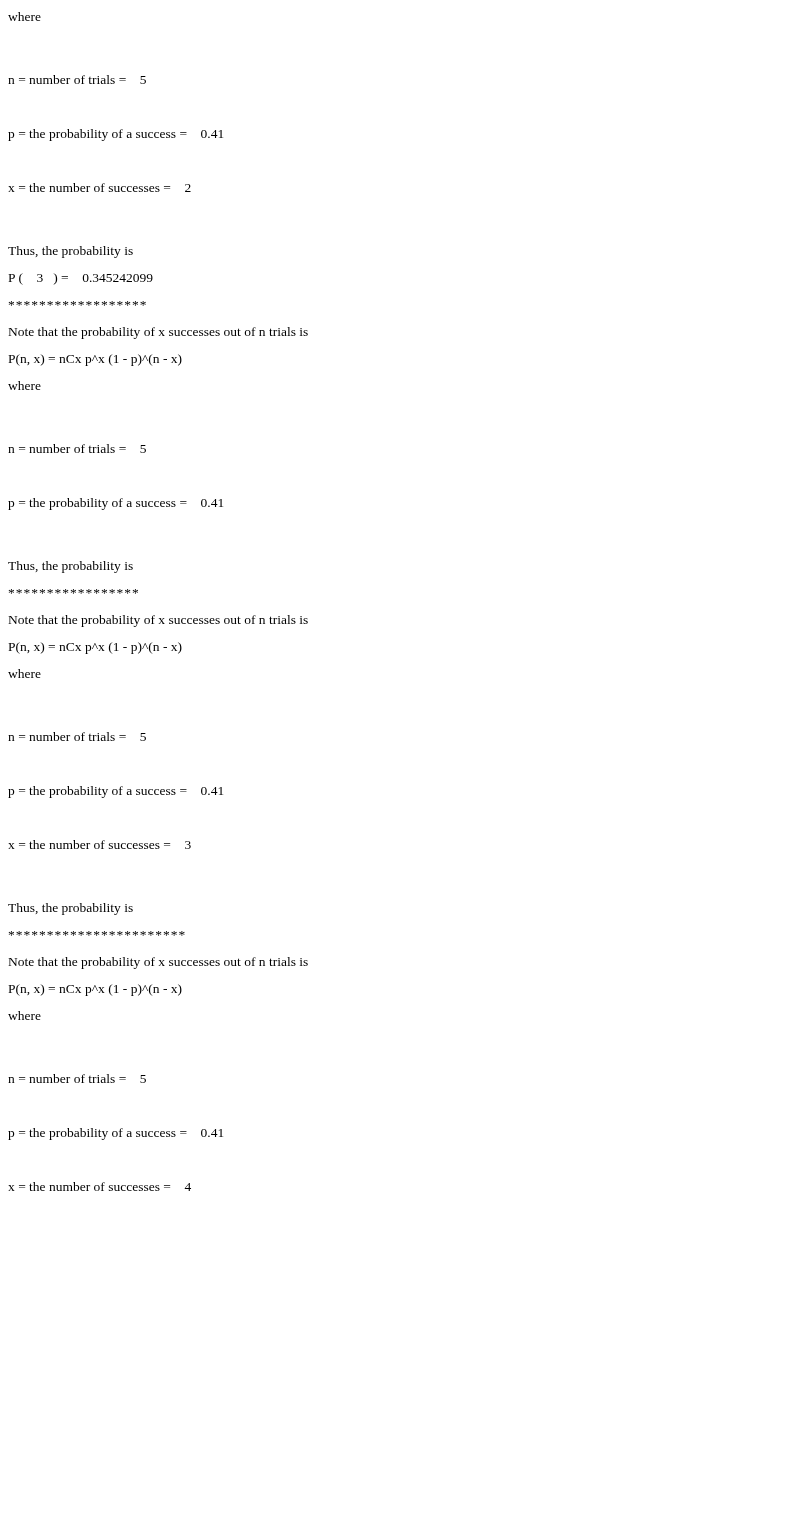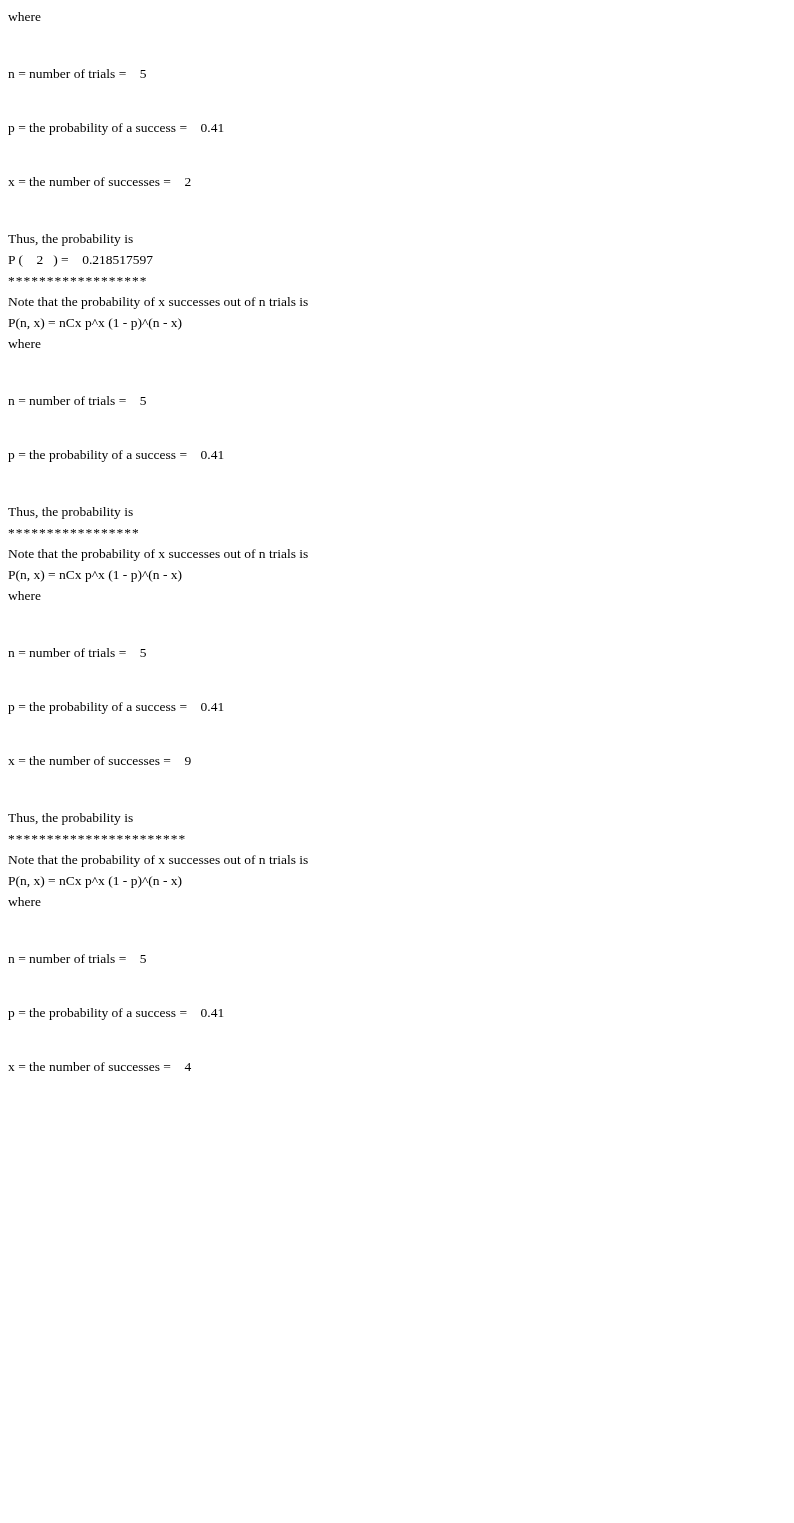--- a/index.html
+++ b/index.html
@@ -5,59 +5,59 @@
   html,body{margin:0;padding:0;background:#ffffff;}
   .page{
     position:relative;
     width:794px;height:1523px;
     background:#ffffff;
     color:#000;
     font-family:"Liberation Serif", serif;
     overflow:hidden;
   }
   .doc{padding:8px 8px 0 8px;font-size:13.5px;}
-  .para{margin:3px 0;line-height:18px;white-space:pre-wrap;}
+  .para{margin:9px 0;line-height:18px;white-space:pre-wrap;}
   .doc .para:first-child{margin-top:0;}
   .group .line{line-height:18px;white-space:pre-wrap;}
   .stars{letter-spacing:1px;}
 </style>
 </head>
 <body>
 
 <div class="page">
 
   <div class="doc">
 
     <div class="para">where</div>
     <div class="para group">
       <div class="line">n = number of trials =    5</div>
       <div class="line">p = the probability of a success =    0.41</div>
       <div class="line">x = the number of successes =    2</div>
     </div>
     <div class="para">Thus, the probability is</div>
-    <div class="para">P (    2   ) =    0.218517597</div>
+    <div class="para">P (    3   ) =    0.345242099</div>
     <div class="para stars">******************</div>
 
     <div class="para">Note that the probability of x successes out of n trials is</div>
     <div class="para">P(n, x) = nCx p^x (1 - p)^(n - x)</div>
     <div class="para">where</div>
     <div class="para group">
       <div class="line">n = number of trials =    5</div>
       <div class="line">p = the probability of a success =    0.41</div>
     </div>
     <div class="para">Thus, the probability is</div>
     <div class="para stars">*****************</div>
 
     <div class="para">Note that the probability of x successes out of n trials is</div>
     <div class="para">P(n, x) = nCx p^x (1 - p)^(n - x)</div>
     <div class="para">where</div>
     <div class="para group">
       <div class="line">n = number of trials =    5</div>
       <div class="line">p = the probability of a success =    0.41</div>
-      <div class="line">x = the number of successes =    9</div>
+      <div class="line">x = the number of successes =    3</div>
     </div>
     <div class="para">Thus, the probability is</div>
     <div class="para stars">***********************</div>
 
     <div class="para">Note that the probability of x successes out of n trials is</div>
     <div class="para">P(n, x) = nCx p^x (1 - p)^(n - x)</div>
     <div class="para">where</div>
     <div class="para group">
       <div class="line">n = number of trials =    5</div>
       <div class="line">p = the probability of a success =    0.41</div>

